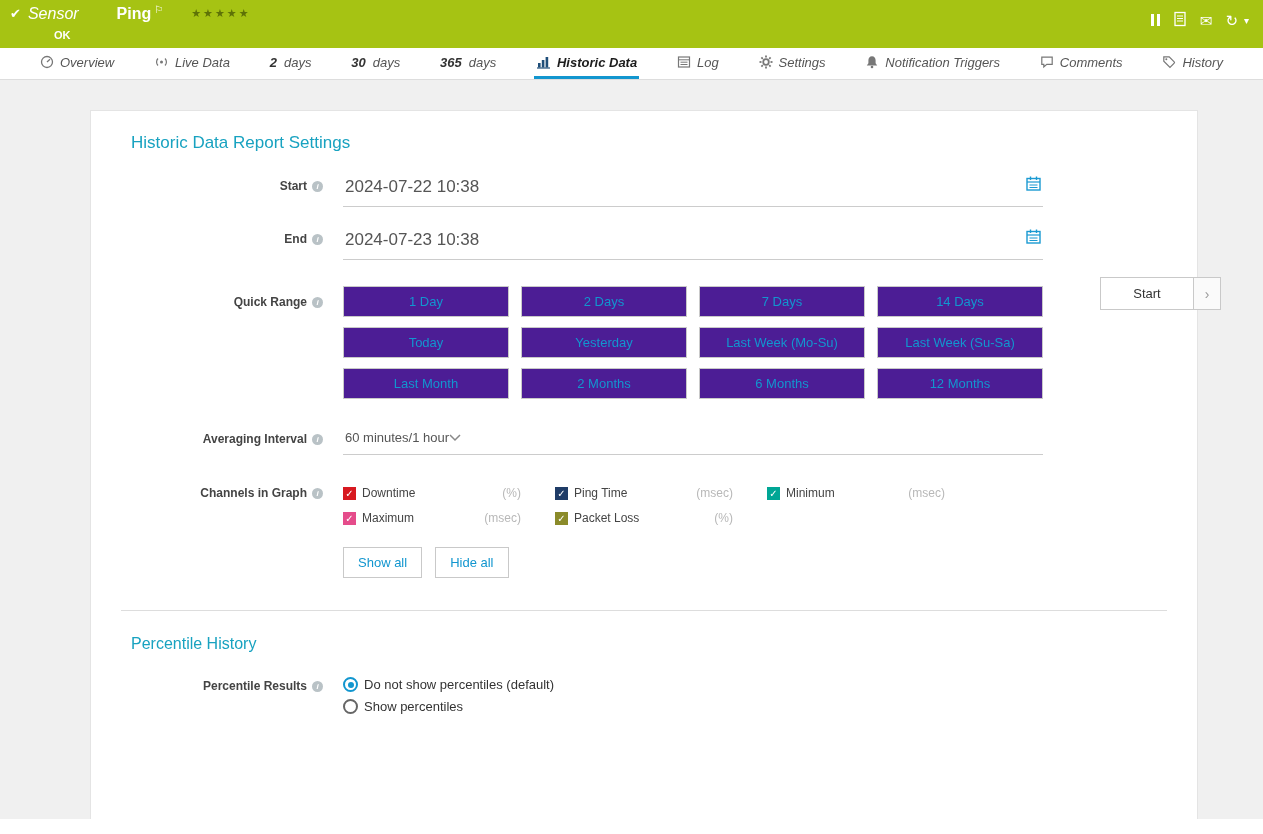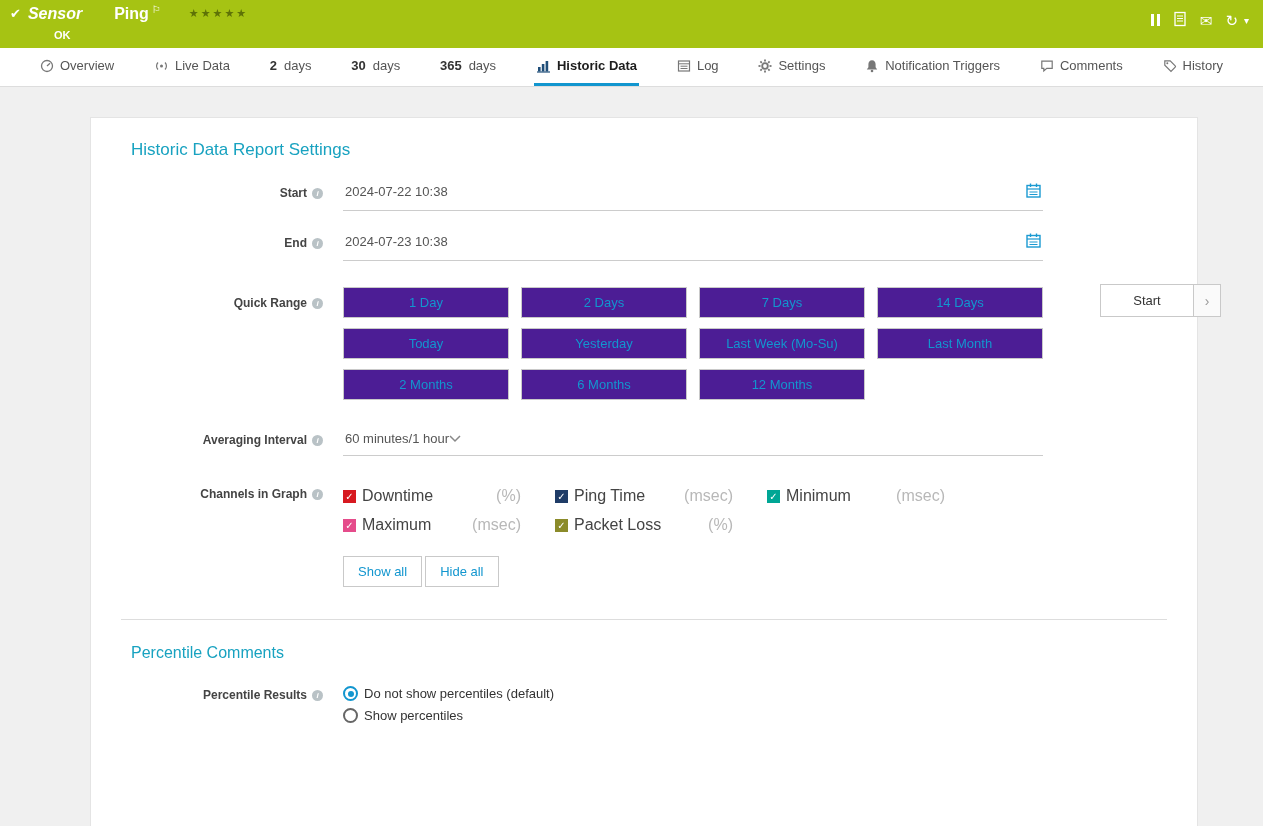--- a/index.html
+++ b/index.html
@@ -11,39 +11,39 @@
 
   
   .topbar {
     height:48px; background:#a6c313; color:#fff;
     display:flex; justify-content:space-between; align-items:flex-start;
     padding:5px 14px 0 10px;
   }
   .title-block { line-height:1.15; }
   .title-line { display:flex; align-items:flex-start; font-size:16px; }
   .check-glyph { font-size:13px; margin:2px 7px 0 0; }
-  .sensor-type { font-style:italic; font-weight:bold; }
+  .sensor-type { font-style:italic; font-weight:normal; margin-right:6px; }
   .sensor-name { font-weight:bold;margin-left:32px; }
   .flag-glyph { font-size:10px; vertical-align:super; margin-left:3px; line-height:1; }
   .stars { color:#5e7207; font-size:11px; letter-spacing:2px; margin-left:28px; padding-top:2px; }
   .status-ok { font-size:11px; font-weight:bold; padding:6px 0 0 44px; }
   .hdr-icons { display:flex; align-items:center; gap:13px; padding-top:6px; color:#fff; }
   .hdr-icons .glyph { font-size:15px; line-height:1; cursor:pointer; }
   .pause-icon { display:inline-block; width:9px; height:12px; position:relative; cursor:pointer; }
   .pause-icon::before, .pause-icon::after {
     content:""; position:absolute; top:0; width:3px; height:12px; background:#fff;
   }
   .pause-icon::before { left:0; } .pause-icon::after { right:0; }
   .caret { font-size:10px; margin-left:-7px; cursor:pointer; }
 
   
   .tabbar {
-    height:39px; background:#fff; border-bottom:1px solid #ddd;
+    height:32px; background:#fff; border-bottom:1px solid #ddd;
     display:flex; justify-content:space-between; align-items:stretch;
-    padding:0 38px; font-size:13px; color:#555;
+    padding:0 38px; font-size:13px; color:#555;font-style:italic;
   }
   .tab {
     display:flex; align-items:center; gap:6px; cursor:pointer;
     border-bottom:3px solid transparent; padding:0 2px; white-space:nowrap;
   }
   .tab svg { flex:0 0 auto; }
   .tab.active { color:#1d1d1d; font-weight:bold; border-bottom-color:#1296cf; }
   .tnum { font-weight:bold; color:#333; margin-right:1px; }
 
   
@@ -72,51 +72,51 @@
     background:#b9c2c6; color:#fff; font-size:8px; line-height:11px;
     text-align:center; font-style:italic; font-weight:bold; margin-left:5px;
     vertical-align:1px; cursor:pointer;
   }
   .info::after { content:"i"; }
   .fvalue { margin-left:20px; width:700px; }
 
   .textfield {
     display:flex; justify-content:space-between; align-items:flex-start;
     border-bottom:1px solid #ccc; padding:2px 2px 9px 2px;
-    font-size:13px; color:#555; cursor:text;
+    font-size:17px; color:#555; cursor:text;
   }
   .cal-btn { cursor:pointer; margin-top:-1px; }
 
   .qgrid { display:grid; grid-template-columns:repeat(4,1fr); gap:10px 12px; }
   .qbtn {
     border:1px solid #c9c9c9; background:#4c1d95; color:#1296cf;
     font-size:13px; font-family:inherit; padding:7px 4px; text-align:center; cursor:pointer;
   }
 
   .selectfield {
     display:flex; justify-content:flex-start; align-items:center;
     border-bottom:1px solid #ccc; padding:2px 4px 9px 2px;
     font-size:13px; color:#555; cursor:pointer;
   }
 
   .chgrid {
     display:grid; grid-template-columns:212px 212px 212px; gap:11px 0;
-    font-size:16px; color:#444; margin-top:4px;
+    font-size:12px; color:#444; margin-top:4px;
   }
   .chitem { display:flex; align-items:center; padding-right:34px; cursor:pointer; }
   .chk {
     display:inline-block; width:13px; height:13px; margin-right:6px;
     background:#888; position:relative; flex:0 0 13px;
   }
   .chk.checked::after {
     content:"✓"; position:absolute; left:0; top:0; width:13px; height:13px;
     color:#fff; font-size:10px; line-height:13px; text-align:center;
   }
   .chunit { margin-left:auto; color:#b8b8b8; }
-  .ch-buttons { margin-top:22px; display:flex; gap:3px; }
+  .ch-buttons { margin-top:22px; display:flex; gap:13px; }
   .sbtn {
     border:1px solid #c9c9c9; background:#fff; color:#1296cf;
     font-size:13px; font-family:inherit; padding:7px 14px; cursor:pointer;
   }
 
   .radio-stack { display:flex; flex-direction:column; gap:7px; padding-top:2px; }
   .radio-row { display:flex; align-items:center; gap:6px; font-size:13px; color:#333; cursor:pointer; }
   .radio {
     display:inline-block; width:15px; height:15px; border-radius:50%;
     border:2px solid #666; position:relative; flex:0 0 15px; background:#fff;
@@ -314,20 +314,21 @@
       </div>
       <div class="fvalue">
         <div class="qgrid">
           <button class="qbtn">1 Day</button>
           <button class="qbtn">2 Days</button>
           <button class="qbtn">7 Days</button>
           <button class="qbtn">14 Days</button>
           <button class="qbtn">Today</button>
           <button class="qbtn">Yesterday</button>
           <button class="qbtn">Last Week (Mo-Su)</button>
+          <button class="qbtn">Last Week (Su-Sa)</button>
           <button class="qbtn">Last Month</button>
           <button class="qbtn">2 Months</button>
           <button class="qbtn">6 Months</button>
           <button class="qbtn">12 Months</button>
         </div>
       </div>
     </div>
 
     <div class="frow" style="margin-bottom:27px;">
       <div class="flabel">
@@ -380,21 +381,21 @@
         <div class="ch-buttons">
           <button class="sbtn">Show all</button>
           <button class="sbtn">Hide all</button>
         </div>
       </div>
     </div>
 
 
     <hr class="divider">
 
-    <h2 class="section-title">Percentile Comments</h2>
+    <h2 class="section-title">Percentile History</h2>
 
     <div class="frow">
       <div class="flabel">
         <span>Percentile Results</span><span class="info"></span>
       </div>
       <div class="fvalue">
         <div class="radio-stack">
           <label class="radio-row">
             <span class="radio selected"></span>
             <span>Do not show percentiles (default)</span>

